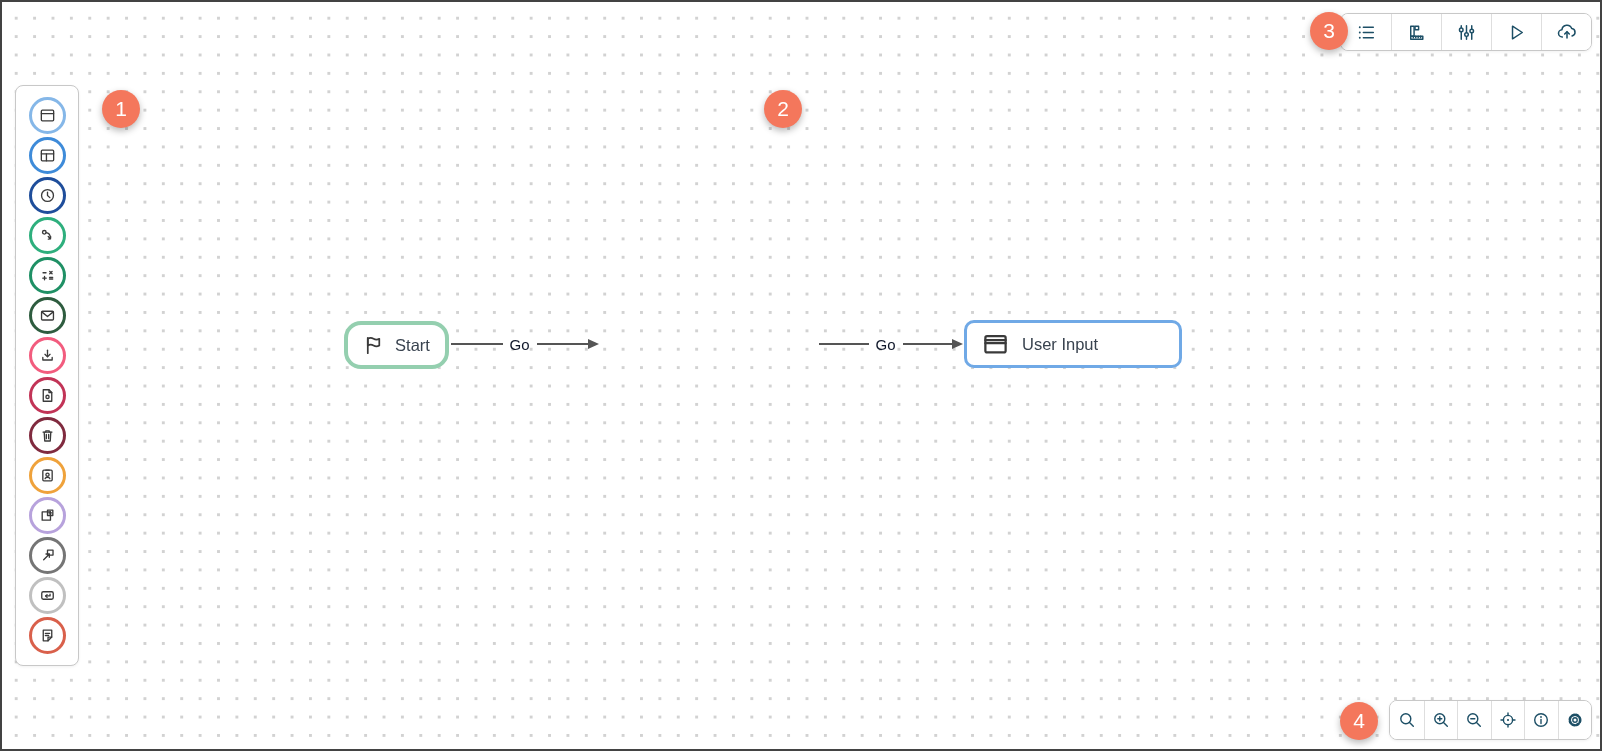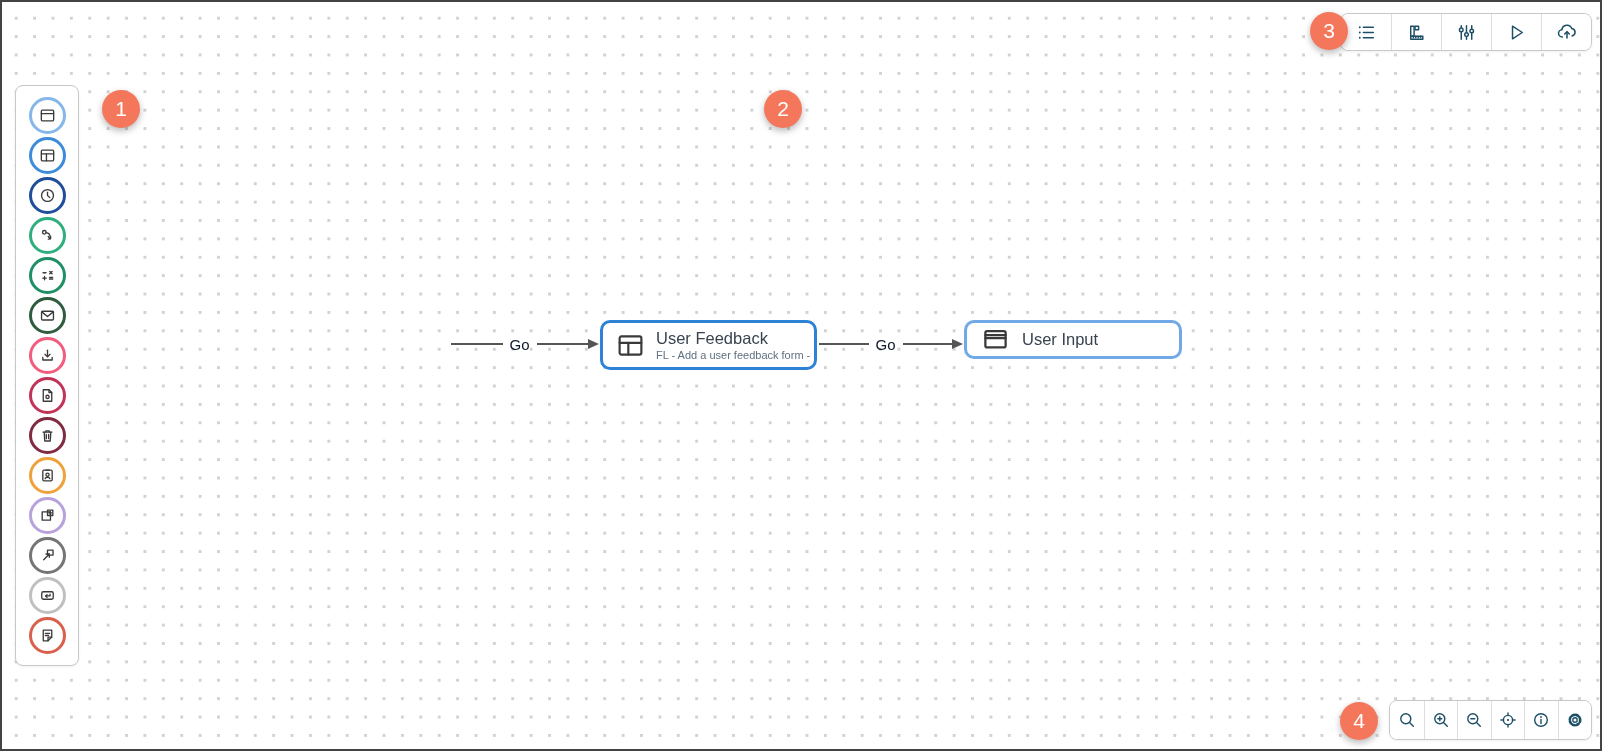--- a/index.html
+++ b/index.html
@@ -38,21 +38,21 @@
   .node-start {
     left:342px; top:319px; width:105px; height:48px;
     border:4px solid #94CFAF; border-radius:17px; justify-content:center; gap:9px;
   }
   .node-start .title { font-size:17.5px; }
   .node-feedback {
     left:598px; top:318px; width:217px; height:50px;
     border:3.5px solid #2E82D6; border-radius:10px; padding-left:13px; gap:11px;
   }
   .node-input {
-    left:962px; top:318px; width:218px; height:39px;
+    left:962px; top:318px; width:218px; height:48px;
     border:3px solid #70A9E6; border-radius:10px; padding-left:15px; gap:13px;
   }
   .node .title { font-size:16.5px; }
   .node .subtitle { font-size:11px; color:#5E7081; margin-top:1px; }
   .node .txt { display:flex; flex-direction:column; line-height:1.15; }
 
   
   .edge { position:absolute; display:flex; align-items:center; height:22px; }
   .edge-1 { left:449px; top:331px; width:148px; }
   .edge-2 { left:817px; top:331px; width:144px; }
@@ -193,39 +193,35 @@
     </button>
     <button class="pal-btn" style="border-color: rgb(217, 96, 75);">
       <svg width="17" height="17" viewBox="0 0 16 16">
           <path d="M4 3 h8 v6.5 L8.5 13 H4 z"></path>
           <path d="M12 9.5 H8.5 V13"></path>
           <path d="M6 6 h4 M6 8 h3"></path>
         </svg>
     </button>
   </aside>
 
+  <div class="node node-start" style="border-color: rgb(148, 207, 175);">
+    <svg width="23" height="23" viewBox="0 0 24 24">
+        <path d="M5 4 V20"></path>
+        <path d="M5 5 C7 3.8 9 3.8 11 5 S15 6.2 17 5 V12 C15 13.2 13 13.2 11 12 S7 10.8 5 12 Z"></path>
+      </svg>
+    <span class="title">Start</span>
+  </div>
 
   <div class="edge edge-1">
     <div class="line" style="background: rgb(85, 85, 85);"></div>
     <span class="edge-label">Go</span>
     <div class="line" style="background: rgb(85, 85, 85);"></div>
     <div class="arrow" style="border-left-color: rgb(85, 85, 85);"></div>
   </div>
 
-  <div class="node node-feedback" style="border-color: rgb(46, 130, 214);">
-    <svg width="29" height="29" viewBox="0 0 24 24">
-        <rect x="3" y="4.5" width="18" height="15" rx="1.5"></rect>
-        <line x1="3" y1="9.8" x2="21" y2="9.8"></line>
-        <line x1="10.2" y1="9.8" x2="10.2" y2="19.5"></line>
-      </svg>
-    <span class="txt">
-      <span class="title">User Feedback</span>
-      <span class="subtitle">FL - Add a user feedback form -</span>
-    </span>
-  </div>
 
   <div class="edge edge-2">
     <div class="line" style="background: rgb(85, 85, 85);"></div>
     <span class="edge-label">Go</span>
     <div class="line" style="background: rgb(85, 85, 85);"></div>
     <div class="arrow" style="border-left-color: rgb(85, 85, 85);"></div>
   </div>
 
   <div class="node node-input" style="border-color: rgb(112, 169, 230);">
     <svg width="27" height="27" viewBox="0 0 24 24" style="stroke-width:2">

